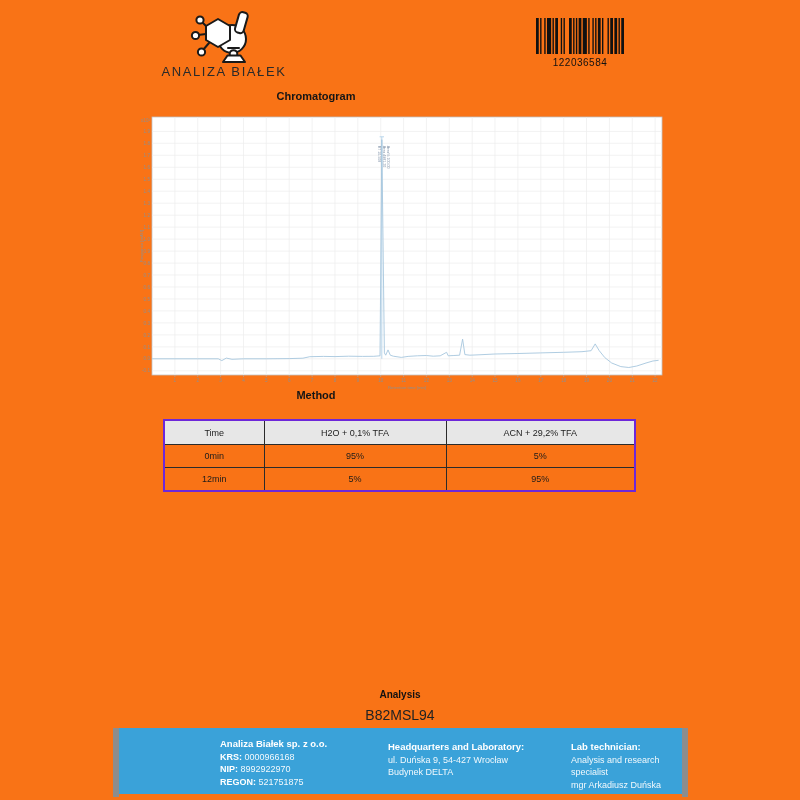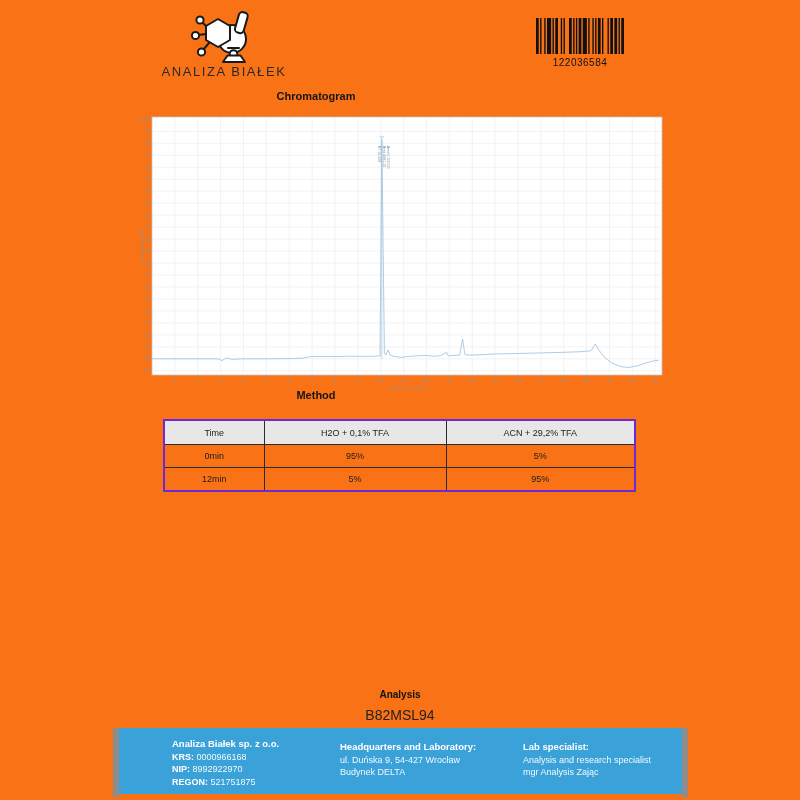--- a/index.html
+++ b/index.html
@@ -26,21 +26,21 @@
   #method-table th,#method-table td{border:1px solid #2b2b2b;font-size:9px;font-weight:normal;
                 text-align:center;padding:0;height:22px;color:#1c1c1c;}
   #method-table th{background:#e7e7e7;height:23px;}
   
   #password-box{left:300px;top:689px;width:200px;text-align:center;}
   #password-label{font-size:10px;font-weight:bold;color:#111;}
   #password-value{margin-top:7px;font-size:14px;color:#222;}
   
   .shadow-strip{top:728px;width:6px;height:69px;background:#8d8d8d;}
   #footer-band{left:119px;top:728px;width:563px;height:66px;}
-  .footer-col{position:absolute;color:#fff;font-size:9px;line-height:12.5px;}
+  .footer-col{position:absolute;color:#fff;font-size:9px;line-height:12.5px;margin-left:48px;}
   .footer-col .col-title{font-weight:bold;font-size:9.5px;}
   .footer-col .lbl{font-weight:bold;}
   .footer-col .val{color:rgba(255,255,255,.93);}
   #footer-col-company{left:53px;top:10px;}
   #footer-col-hq{left:221px;top:13px;}
   #footer-col-tech{left:404px;top:13px;}
 </style>
 </head>
 <body>
 
@@ -252,19 +252,19 @@
       <div><span class="lbl">KRS:</span> <span class="val">0000966168</span></div>
       <div><span class="lbl">NIP:</span> <span class="val">8992922970</span></div>
       <div><span class="lbl">REGON:</span> <span class="val">521751875</span></div>
     </div>
     <div id="footer-col-hq" class="footer-col">
       <div class="col-title">Headquarters and Laboratory:</div>
       <div class="val">ul. Duńska 9, 54-427 Wrocław</div>
       <div class="val">Budynek DELTA</div>
     </div>
     <div id="footer-col-tech" class="footer-col">
-      <div class="col-title">Lab specialist:</div>
+      <div class="col-title">Lab technician:</div>
       <div class="val">Analysis and research specialist</div>
-      <div class="val">mgr Analysis Zając</div>
+      <div class="val">mgr Arkadiusz Duńska</div>
     </div>
   </div>
 
 </div>
 
 </body></html>

